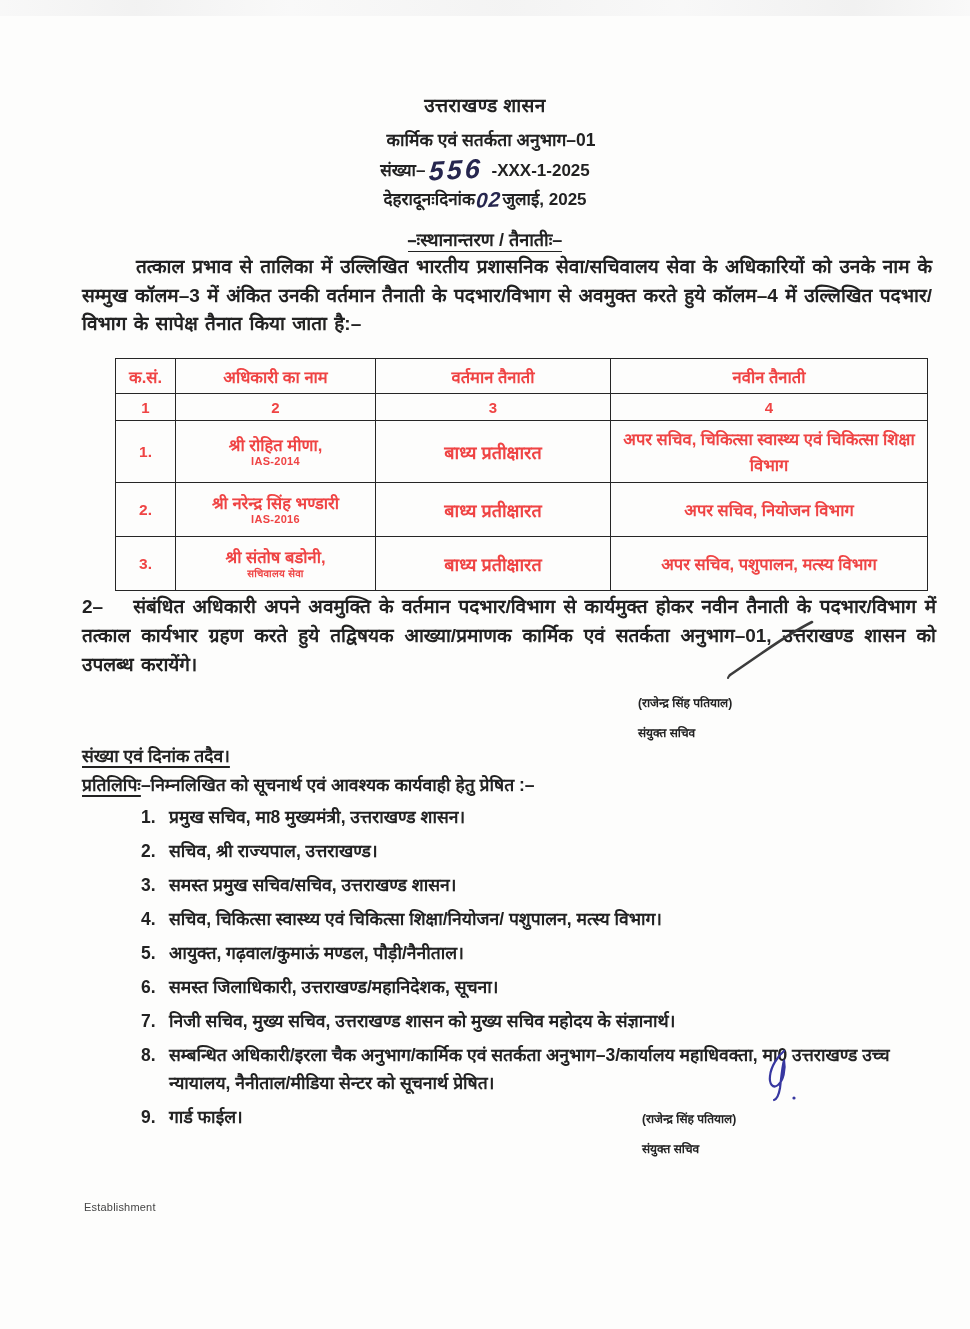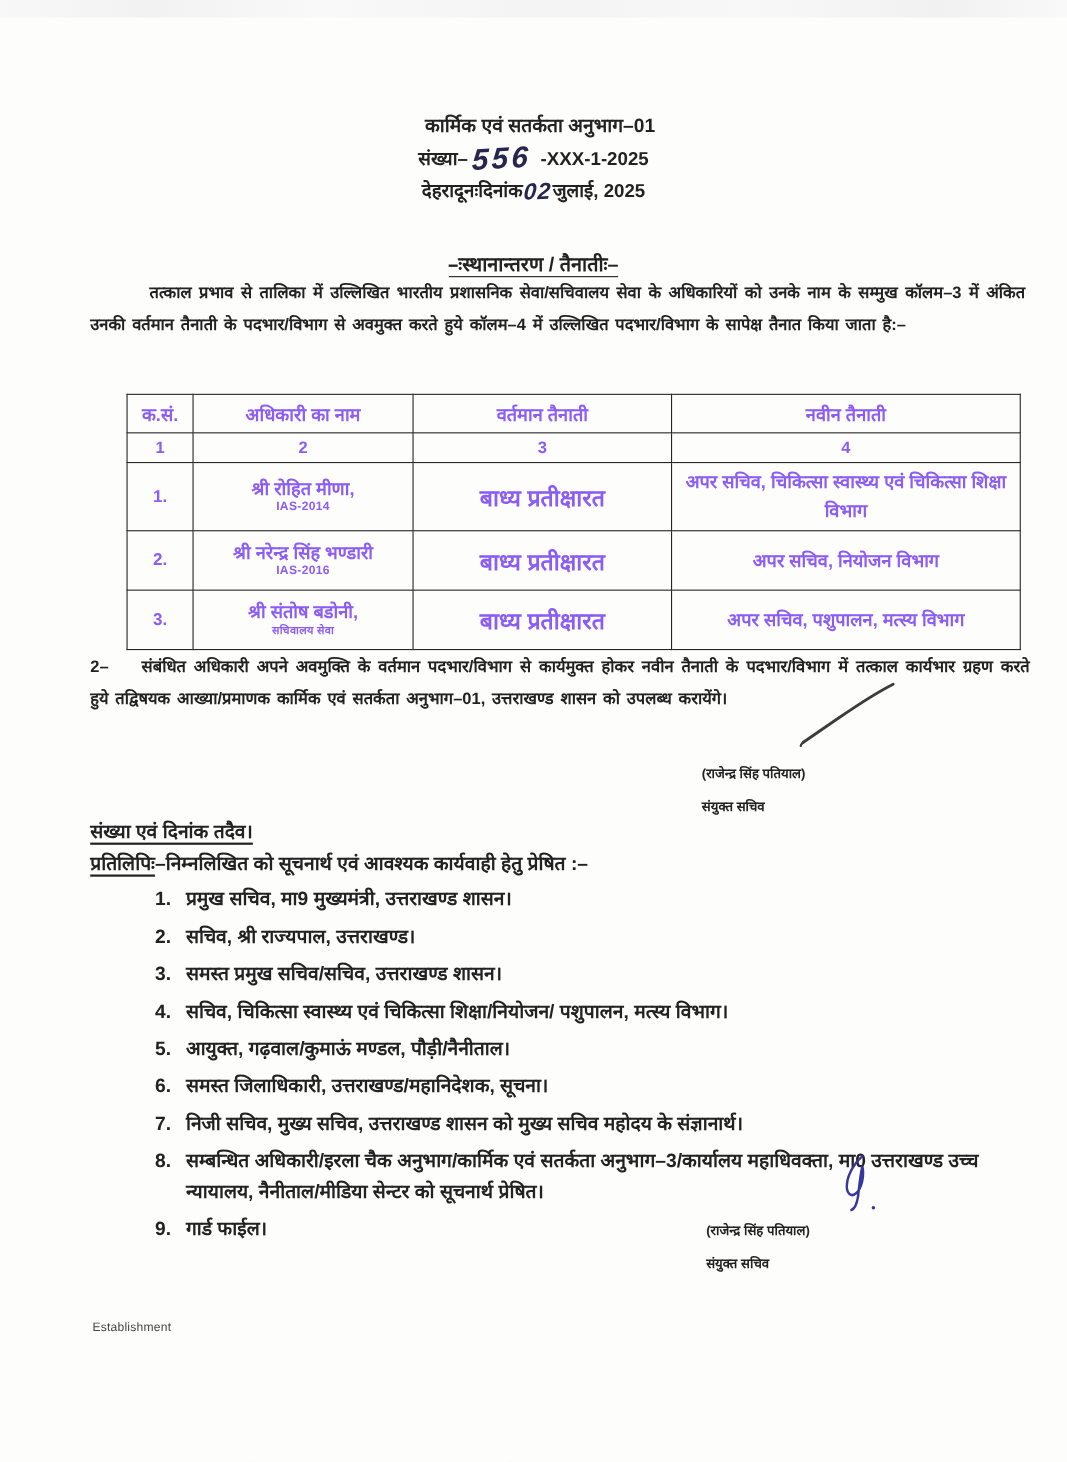--- a/index.html
+++ b/index.html
@@ -33,43 +33,43 @@
     letter-spacing:3px;
   }
   .hand.num{font-size:27px;line-height:18px;margin:0 8px 0 4px;position:relative;top:3px;}
   .hand.date{font-size:21px;line-height:16px;margin:0 1px;position:relative;top:2px;letter-spacing:1px;}
   .subject{
     position:absolute;top:227px;left:0;width:100%;text-align:center;
     font-size:18px;font-weight:700;
   }
   .subject span{border-bottom:1.6px solid #222;padding-bottom:1px;}
   .para{
-    font-size:15px;font-weight:600;line-height:28.5px;
+    font-size:19px;font-weight:600;line-height:28.5px;
     text-align:justify;word-spacing:2px;
   }
   .para1{position:absolute;top:253px;left:82px;width:850px;text-indent:54px;}
   .para2{position:absolute;top:592px;left:82px;width:854px;line-height:29px;}
   .para2 .pnum{font-weight:700;margin-right:30px;}
   table.order{
     position:absolute;top:358px;left:115px;
     border-collapse:collapse;table-layout:fixed;width:812px;
-    font-weight:700;color:#8b5cf6;
+    font-weight:700;color:#ef4444;
   }
   table.order td,table.order th{
     border:1.6px solid #262626;
     text-align:center;vertical-align:middle;
     padding:2px 4px;
   }
   th.h{font-size:16.5px;height:30px;font-weight:700;}
   td.colnum{font-size:15px;height:22px;font-weight:700;}
   td.sl{font-size:15.5px;}
   td.name{font-size:16.5px;line-height:20px;}
   td.name .sub{font-size:11px;font-weight:700;letter-spacing:.3px;line-height:13px;}
   td.name .sub.dev{font-size:10px;}
-  td.cur{font-size:21px;}
+  td.cur{font-size:18px;}
   td.new{font-size:16.5px;line-height:26px;}
   tr.r1{height:62px;}
   tr.r2{height:54px;}
   tr.r3{height:54px;}
   .sig1{position:absolute;top:618px;left:726px;}
   .sig2{position:absolute;top:1048px;left:760px;}
   .signatory{
     position:absolute;
     font-size:12px;font-weight:700;line-height:30px;
   }
@@ -92,20 +92,21 @@
     font-family:"Liberation Sans",sans-serif;letter-spacing:.2px;
   }
 </style>
 </head>
 <body>
 
 <div class="page">
   <div class="scan-band"></div>
 
   <div class="hdr">
+    <div class="l1">उत्तराखण्ड शासन</div>
     <div class="l2">कार्मिक एवं सतर्कता अनुभाग–01</div>
     <div class="l3">
       <span>संख्या–</span><span class="hand num">556</span><span>-XXX-1-2025</span>
     </div>
     <div class="l4">
       <span>देहरादूनःदिनांक</span><span class="hand date">02</span><span>जुलाई, 2025</span>
     </div>
   </div>
 
   <div class="subject">
@@ -179,21 +180,21 @@
   </div>
 
   <div class="refline">संख्या एवं दिनांक तदैव।</div>
   <div class="copyline">
     <span class="u">प्रतिलिपिः</span><span>–निम्नलिखित को सूचनार्थ एवं आवश्यक कार्यवाही हेतु प्रेषित :–</span>
   </div>
 
   <div class="dist">
     <div class="item">
         <span class="n">1.</span>
-        <span class="t">प्रमुख सचिव, मा9 मुख्यमंत्री, उत्तराखण्ड शासन।</span>
+        <span class="t">प्रमुख सचिव, मा8 मुख्यमंत्री, उत्तराखण्ड शासन।</span>
       </div>
     <div class="item">
         <span class="n">2.</span>
         <span class="t">सचिव, श्री राज्यपाल, उत्तराखण्ड।</span>
       </div>
     <div class="item">
         <span class="n">3.</span>
         <span class="t">समस्त प्रमुख सचिव/सचिव, उत्तराखण्ड शासन।</span>
       </div>
     <div class="item">

